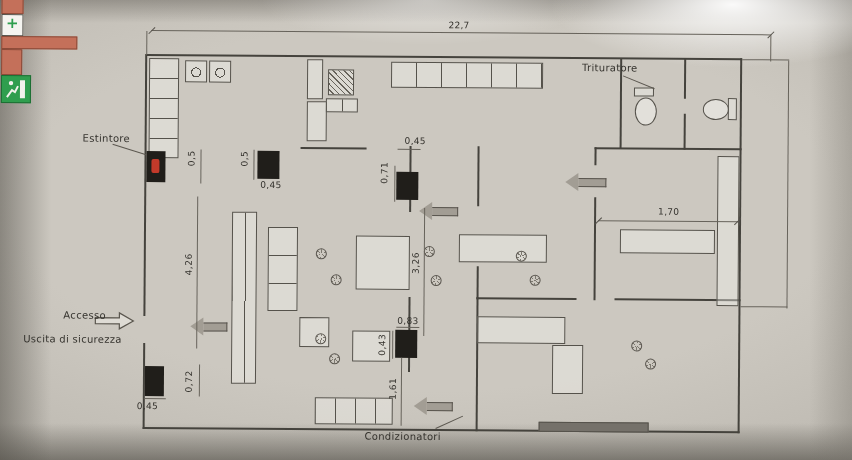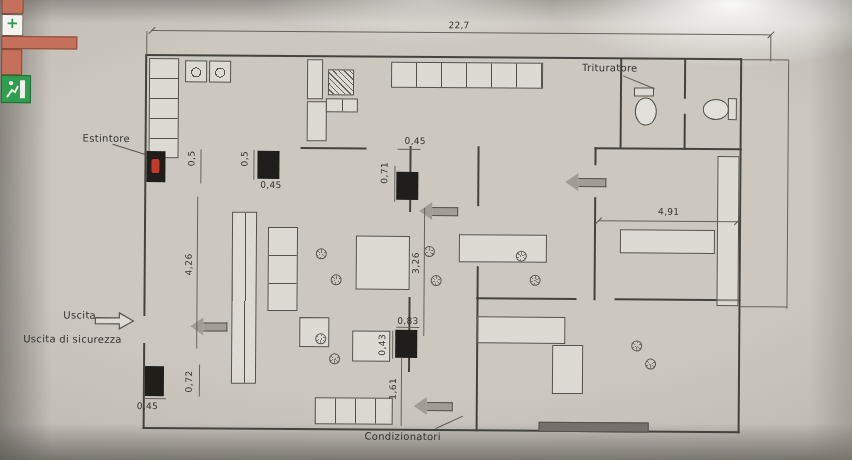--- a/index.html
+++ b/index.html
@@ -148,37 +148,37 @@
   <div class="dim" style="left:397px;top:149px;width:23px;height:1px"></div>
   <div class="dim" style="left:393px;top:331px;width:1px;height:28px"></div>
   <div class="dim" style="left:397px;top:327px;width:23px;height:1px"></div>
   <div class="dim" style="left:200px;top:151px;width:1px;height:34px"></div>
   <div class="dim" style="left:253px;top:151px;width:1px;height:30px"></div>
   <div class="dim" style="left:200px;top:366px;width:1px;height:32px"></div>
   <div class="dim" style="left:145px;top:400px;width:22px;height:1px"></div>
   <div class="dim" style="left:402px;top:358px;width:1px;height:68px"></div>
 
   <div class="lbl" style="left:447px;top:20px">22,7</div>
-  <div class="lbl" style="left:658px;top:205px">4,91</div>
+  <div class="lbl" style="left:658px;top:205px">1,70</div>
   <div class="vlbl" style="left:184px;top:255px">4,26</div>
   <div class="vlbl" style="left:411px;top:252px">3,26</div>
   <div class="vlbl" style="left:186px;top:152px">0,5</div>
   <div class="vlbl" style="left:239px;top:152px">0,5</div>
   <div class="lbl" style="left:260px;top:181px">0,45</div>
   <div class="lbl" style="left:404px;top:136px">0,45</div>
   <div class="vlbl" style="left:379px;top:162px">0,71</div>
   <div class="lbl" style="left:398px;top:316px">0,83</div>
   <div class="vlbl" style="left:378px;top:334px">0,43</div>
   <div class="vlbl" style="left:185px;top:372px">0,72</div>
   <div class="lbl" style="left:138px;top:403px">0,45</div>
   <div class="vlbl" style="left:389px;top:378px">1,61</div>
 
   <div class="lbl big" style="left:82px;top:135px">Estintore</div>
   <div class="leader" style="left:112px;top:146px;width:36px;transform:rotate(17deg)"></div>
-  <div class="lbl big" style="left:64px;top:312px">Uscita</div>
+  <div class="lbl big" style="left:64px;top:312px">Accesso</div>
   <div class="lbl big" style="left:24px;top:336px">Uscita di sicurezza</div>
   <div class="lbl big" style="left:581px;top:61px">Trituratore</div>
   <div class="leader" style="left:622px;top:74px;width:34px;transform:rotate(22deg)"></div>
   <div class="lbl big" style="left:366px;top:431px">Condizionatori</div>
   <div class="leader" style="left:437px;top:428px;width:30px;transform:rotate(-25deg)"></div>
 
  </div>
 </div>
 
 </body></html>

